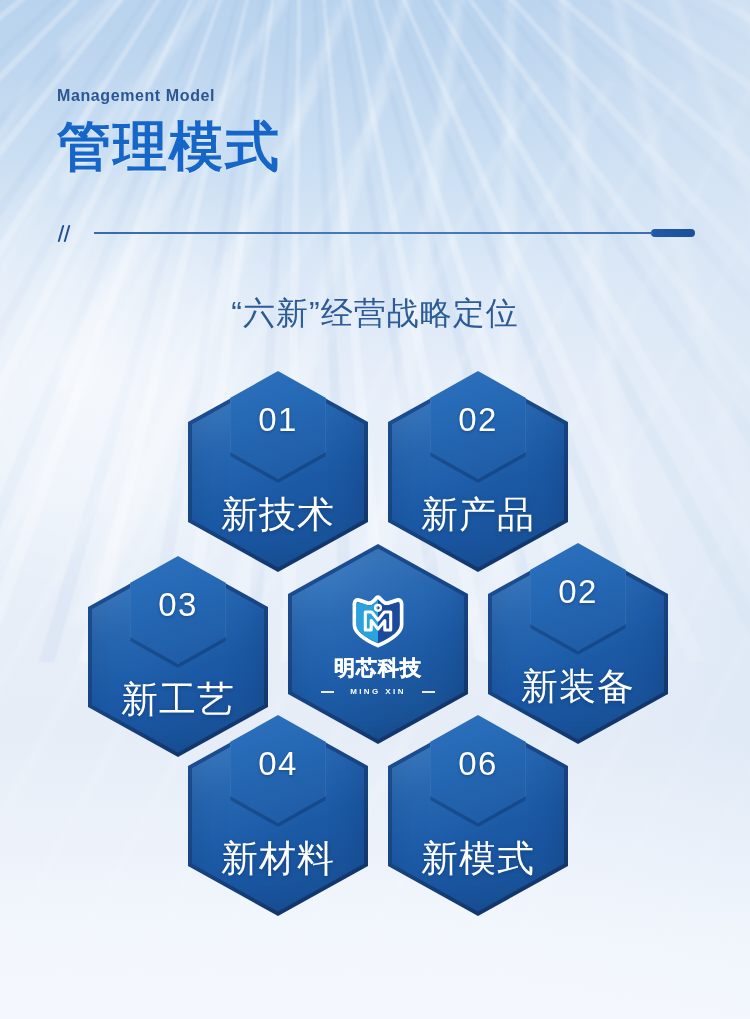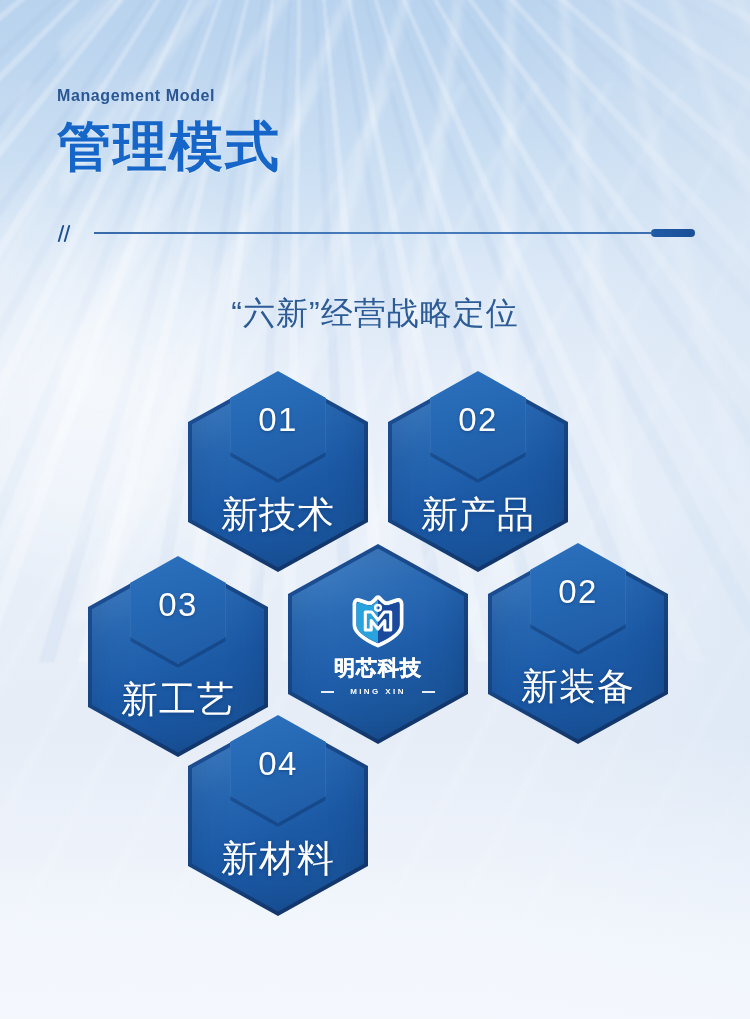--- a/index.html
+++ b/index.html
@@ -473,15 +473,25 @@
       <div class="rim"></div>
       <div class="face"></div>
       <div class="sheen"></div>
       <div class="badge-shadow"></div>
       <div class="badge">
         <span class="num">04</span>
       </div>
       <div class="label">新材料</div>
     </div>
 
+    <div class="hex pos-r3c2">
+      <div class="rim"></div>
+      <div class="face"></div>
+      <div class="sheen"></div>
+      <div class="badge-shadow"></div>
+      <div class="badge">
+        <span class="num">06</span>
+      </div>
+      <div class="label">新模式</div>
+    </div>
 
   </div>
 </div>
 
 </body></html>

